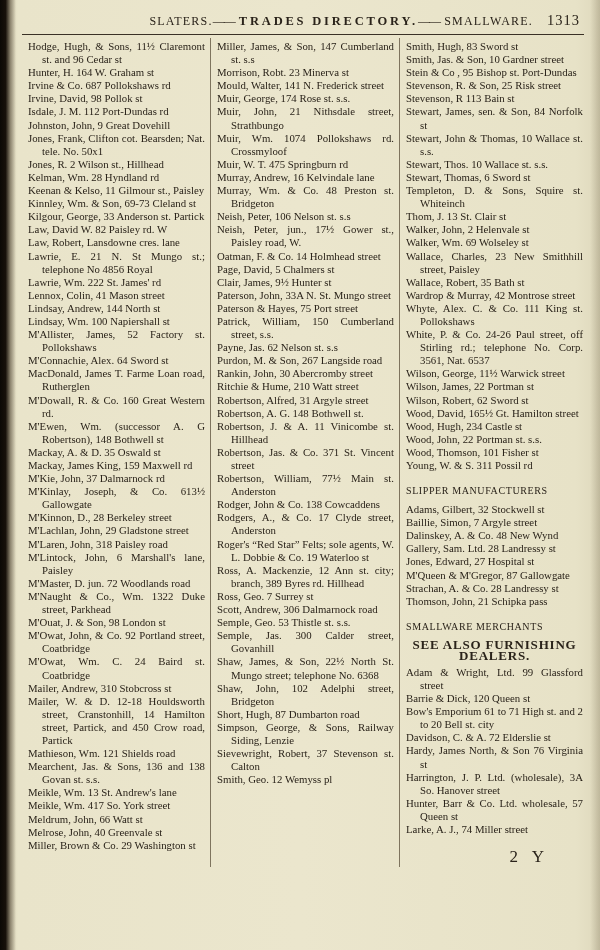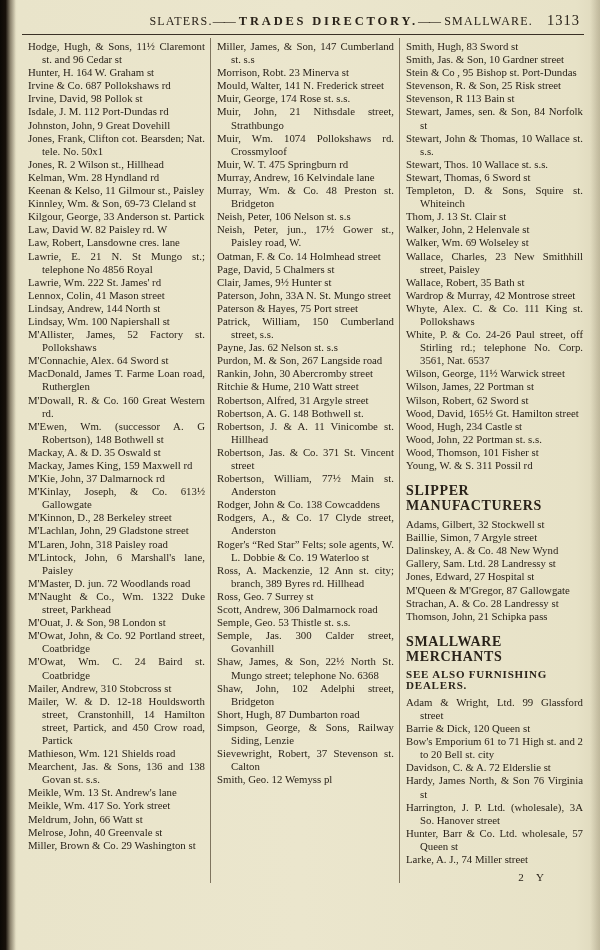--- a/index.html
+++ b/index.html
@@ -33,30 +33,30 @@
   .rule { border-top: 1.6px solid #3a3126; margin: 5px 4px 3px 0; }
   .columns { display: flex; align-items: stretch; }
   .col { flex: 1; padding: 2px 5px 0 6px; min-width: 0; }
   .col + .col { border-left: 1px solid rgba(90,78,58,0.75); }
   .b-entry {
     font-size: 10.8px; line-height: 13.1px;
     text-align: justify;
     padding-left: 14px; text-indent: -14px;
   }
   .b-heading {
-    font-weight: bold; font-size: 14px; line-height: 15px;
+    font-weight: normal; font-size: 10px; line-height: 15px;
     letter-spacing: 0.6px; margin: 11px 0 5px; text-align: left;
   }
   .b-subheading {
-    font-weight: bold; font-size: 11px; line-height: 11px;
-    letter-spacing: 0.8px; margin: 0 0 5px;
+    font-weight: bold; font-size: 13px; line-height: 11px;
+    letter-spacing: 0.8px; margin: 0 0 5px; text-align: center;
   }
   .b-footer {
-    font-size: 11px; letter-spacing: 5px;
-    text-align: right; padding-right: 34px; margin-top: 5px;
+    font-size: 17px; letter-spacing: 5px;
+    text-align: right; padding-right: 34px; margin-top: 11px;
   }
 </style>
 </head>
 <body>
 
 <div class="binding"></div>
 <div class="right-shade"></div>
 
 <div class="page">
   <div class="header">

